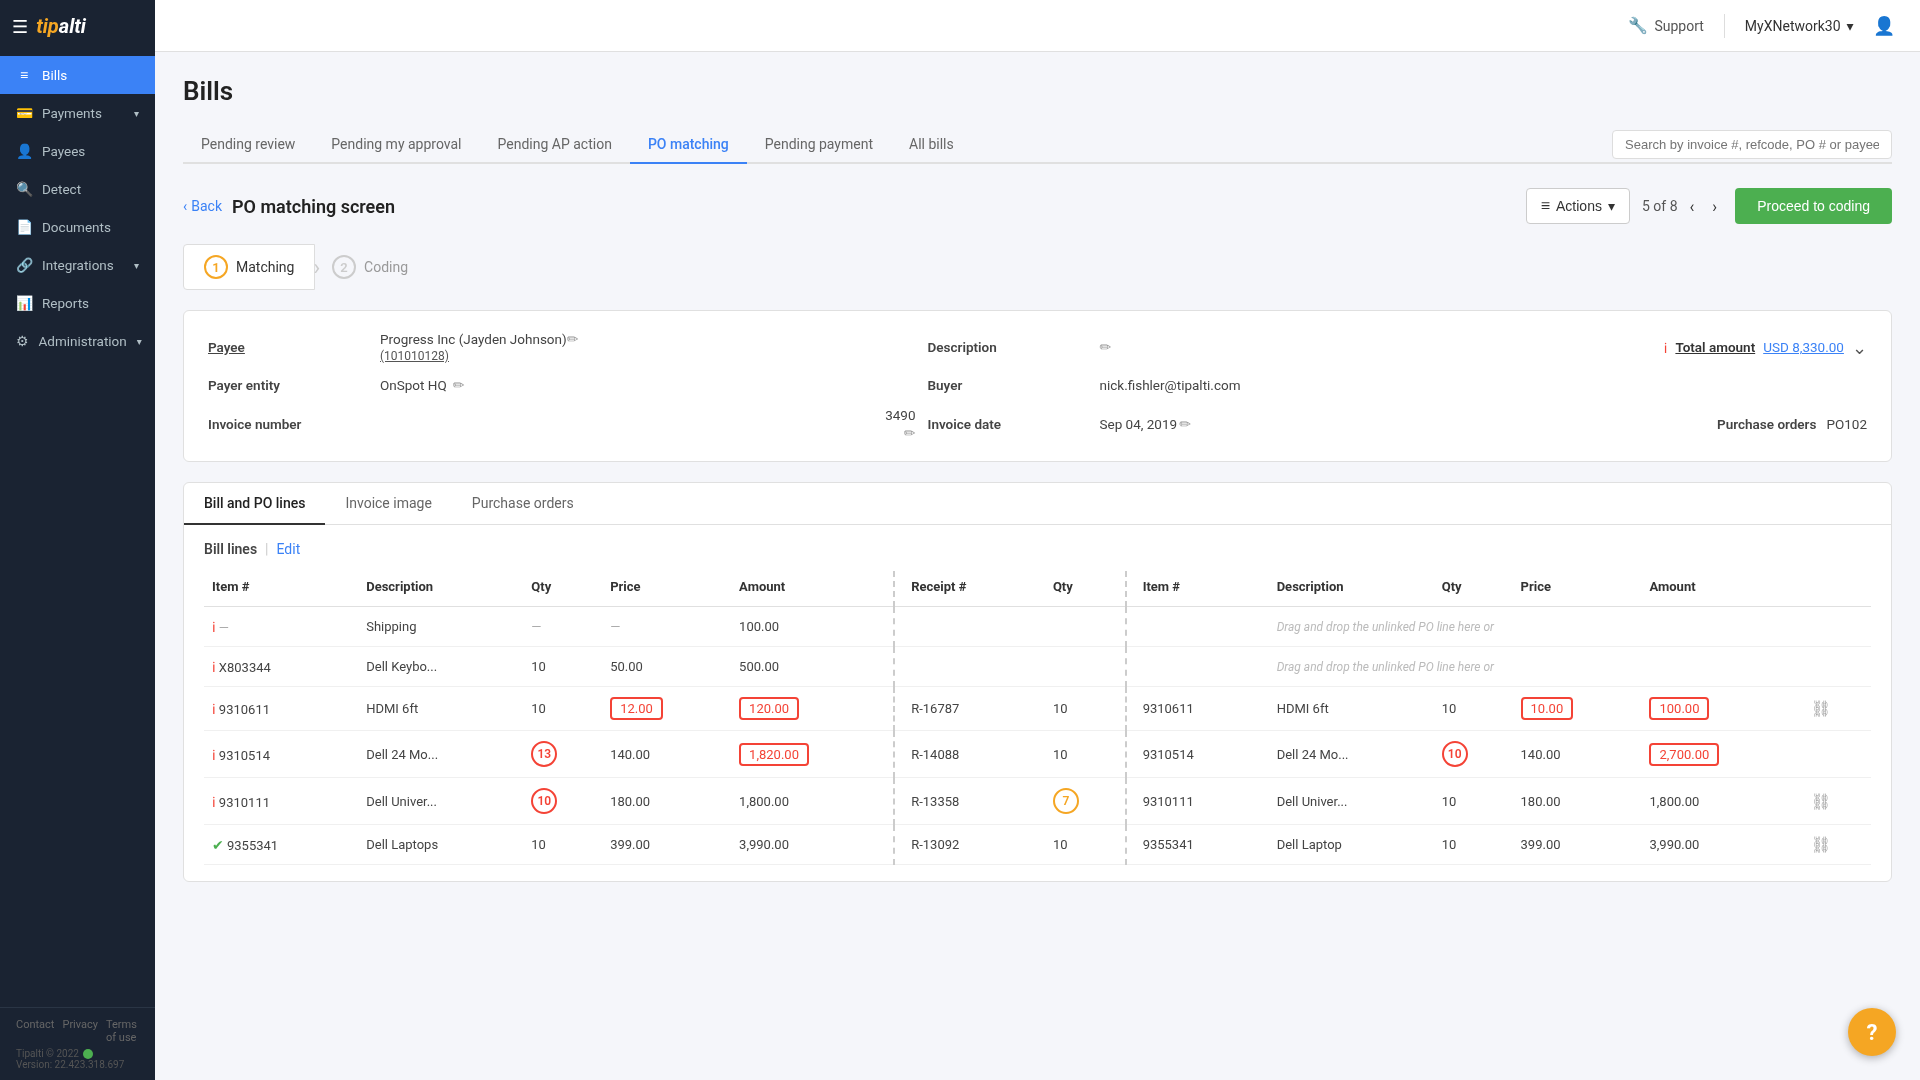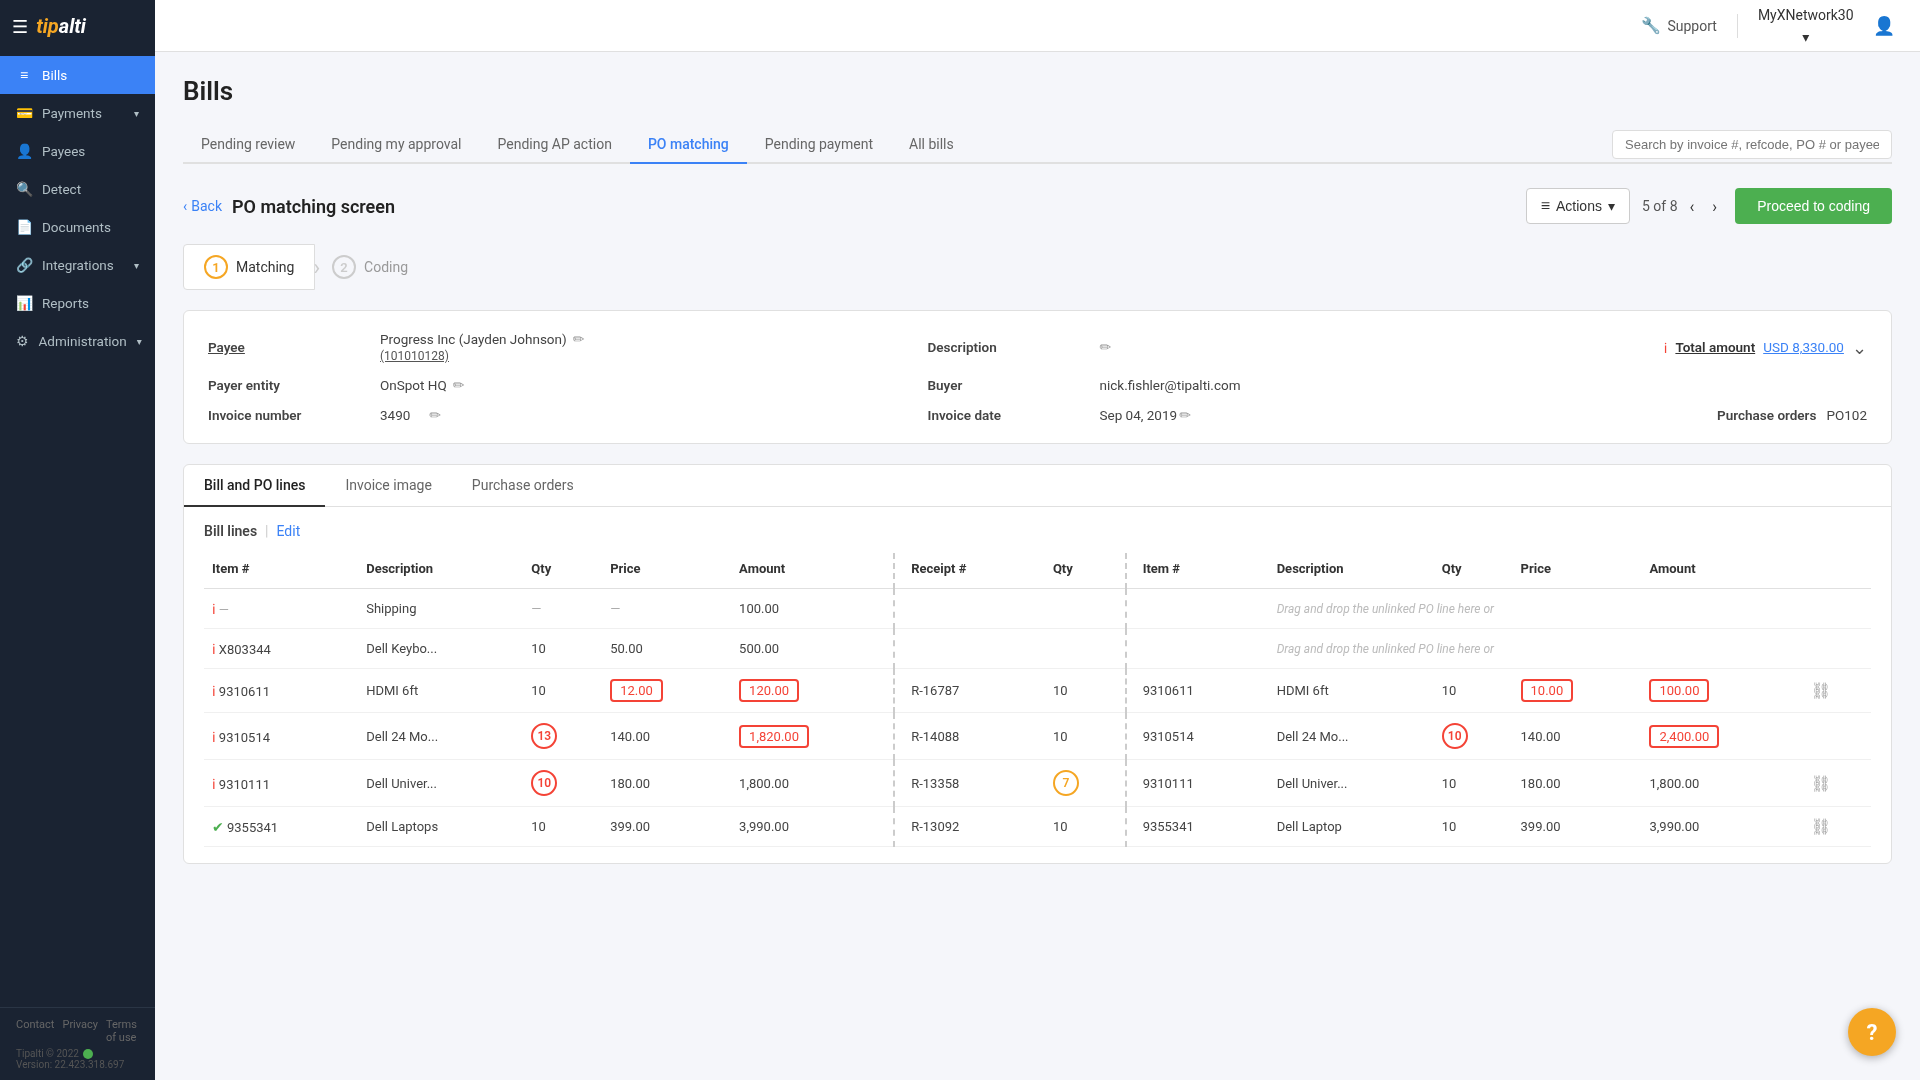--- a/index.html
+++ b/index.html
@@ -23,21 +23,21 @@
     .version { font-size: 10px; color: #555; display: flex; align-items: center; gap: 4px; }
     .version-dot { width: 10px; height: 10px; background: #4caf50; border-radius: 50%; display: inline-block; }
 
     
     .main { flex: 1; display: flex; flex-direction: column; overflow: hidden; }
 
     
     .topbar { background: #fff; border-bottom: 1px solid #e0e0e0; display: flex; align-items: center; justify-content: flex-end; padding: 0 24px; height: 52px; gap: 20px; }
     .topbar-support { display: flex; align-items: center; gap: 6px; color: #555; font-size: 14px; cursor: pointer; }
     .topbar-divider { width: 1px; height: 24px; background: #ddd; }
-    .topbar-account { display: flex; align-items: center; gap: 6px; color: #333; font-size: 14px; cursor: pointer; flex-direction: column; }
+    .topbar-account { display: flex; align-items: center; gap: 6px; color: #333; font-size: 14px; cursor: pointer; }
     .topbar-user-icon { font-size: 18px; color: #555; cursor: pointer; }
 
     
     .content { flex: 1; overflow-y: auto; padding: 24px 28px; }
     .page-title { font-size: 26px; font-weight: 600; color: #222; margin-bottom: 20px; }
 
     
     .tabs { display: flex; align-items: center; border-bottom: 2px solid #e0e0e0; margin-bottom: 24px; gap: 0; }
     .tab { padding: 10px 18px; cursor: pointer; color: #666; font-size: 14px; white-space: nowrap; border-bottom: 2px solid transparent; margin-bottom: -2px; }
     .tab.active { color: #3b82f6; border-bottom: 2px solid #3b82f6; font-weight: 500; }
@@ -209,21 +209,21 @@
       <div class="step inactive" style="padding-left:14px;">
         <div class="step-num">2</div>
         <span>Coding</span>
       </div>
     </div>
 
     <div class="info-card">
       <div style="display:grid;grid-template-columns:160px 1fr 160px 1fr 220px;align-items:center;row-gap:14px;">
         <span class="lbl" style="font-weight:600;font-size:13.5px;color:#444;text-decoration:underline;">Payee</span>
         <div style="display:flex;align-items:flex-start;flex-direction:column;gap:2px;padding:0 12px;">
-          <div style="display:flex;align-items:center;gap:6px;">
+          <div style="display:flex;align-items:center;">
             <span style="font-size:13.5px;color:#444;">Progress Inc (Jayden Johnson)</span>
             <span class="edit-icon">✏</span>
           </div>
           <span class="info-link">(101010128)</span>
         </div>
         <span class="lbl" style="font-weight:600;font-size:13.5px;color:#444;">Description</span>
         <div style="padding:0 12px;display:flex;align-items:center;gap:6px;">
           <span class="edit-icon">✏</span>
         </div>
         <div style="display:flex;align-items:center;gap:8px;justify-content:flex-end;">
@@ -238,21 +238,21 @@
           <span style="font-size:13.5px;color:#444;">OnSpot HQ</span>
           <span class="edit-icon">✏</span>
         </div>
         <span class="lbl" style="font-weight:600;font-size:13.5px;color:#444;">Buyer</span>
         <div style="padding:0 12px;">
           <span style="font-size:13.5px;color:#444;">nick.fishler@tipalti.com</span>
         </div>
         <div></div>
 
         <span class="lbl" style="font-weight:600;font-size:13.5px;color:#444;">Invoice number</span>
-        <div style="display:flex;align-items:flex-end;gap:19px;padding:0 12px;">
+        <div style="display:flex;align-items:flex-end;gap:2px;padding:0 12px;flex-direction:column;">
           <span style="font-size:13.5px;color:#444;">3490</span>
           <span class="edit-icon">✏</span>
         </div>
         <span class="lbl" style="font-weight:600;font-size:13.5px;color:#444;">Invoice date</span>
         <div style="display:flex;align-items:center;gap:2px;padding:0 12px;">
           <span style="font-size:13.5px;color:#444;">Sep 04, 2019</span>
           <span class="edit-icon">✏</span>
         </div>
         <div style="display:flex;align-items:center;gap:10px;justify-content:flex-end;">
           <span style="font-weight:600;font-size:13.5px;color:#444;">Purchase orders</span>
@@ -344,21 +344,21 @@
               <td>140.00</td>
               <td><span class="cell-highlight">1,820.00</span></td>
               <td style="border-left:2px dashed #ccc;padding-left:16px;">R-14088</td>
               <td>10</td>
               <td style="border-left:2px dashed #ccc;padding-left:16px;">9310514</td>
               <td>Dell 24 Mo...</td>
               <td>
                   <span class="badge-circle">10</span>
                 </td>
               <td>140.00</td>
-              <td><span class="cell-highlight">2,400.00</span></td>
+              <td><span class="cell-highlight">2,700.00</span></td>
               <td></td>
             </tr>
 
             <tr>
               <td><span style="color:#f44336;font-size:14px;">ℹ</span> 9310111</td>
               <td>Dell Univer...</td>
               <td>
                   <span class="badge-circle">10</span>
                 </td>
               <td>180.00</td>

